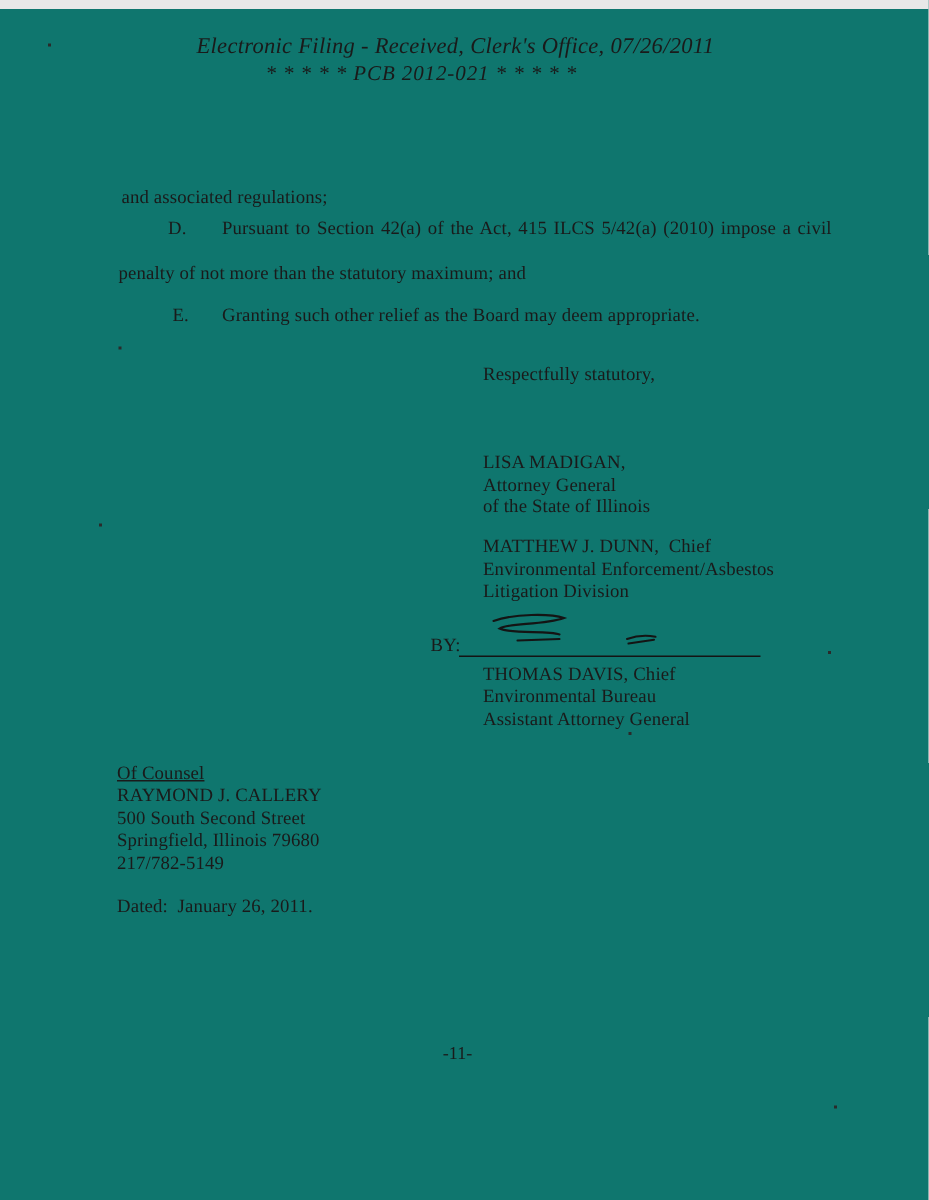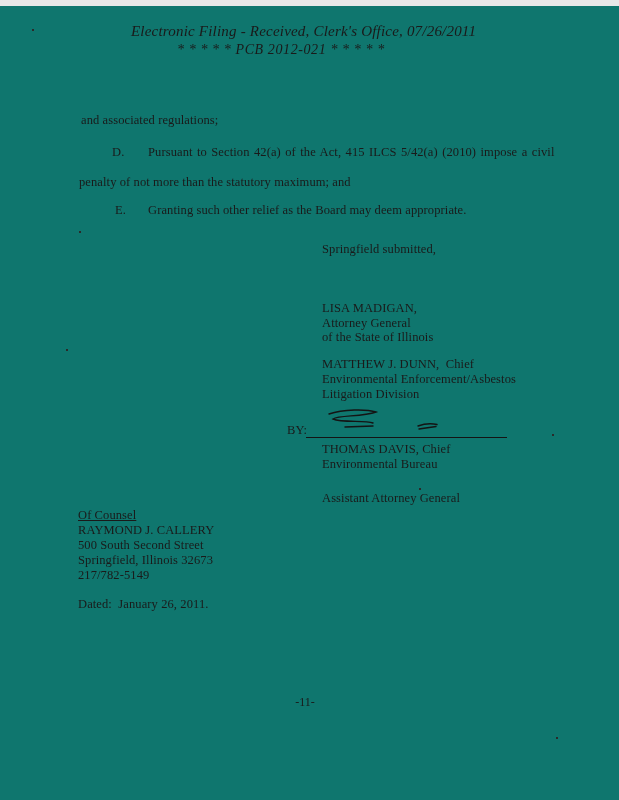--- a/index.html
+++ b/index.html
@@ -55,28 +55,28 @@
   }
 </style>
 </head>
 <body>
 
 <div class="page">
 
   <div class="hdr1" style="left:131px;top:17px;">Electronic Filing - Received, Clerk's Office, 07/26/2011</div>
   <div class="hdr2" style="left:177px;top:36px;">* * * * * PCB 2012-021 * * * * *</div>
 
-  <div class="line" style="left:81px;top:107px;">and associated regulations;</div>
+  <div class="line" style="left:81px;top:118px;">and associated regulations;</div>
 
   <div class="line justified" style="left:112px;top:139px;"><span class="item-label d">D.</span><span>Pursuant to Section 42(a) of the Act, 415 ILCS 5/42(a) (2010) impose a civil</span></div>
   <div class="line" style="left:79px;top:169px;">penalty of not more than the statutory maximum; and</div>
 
   <div class="line" style="left:115px;top:197px;"><span class="item-label e">E.</span><span>Granting such other relief as the Board may deem appropriate.</span></div>
 
-  <div class="line" style="left:322px;top:236px;">Springfield submitted,</div>
+  <div class="line" style="left:322px;top:236px;">Respectfully statutory,</div>
 
   <div class="line" style="left:322px;top:295px;">LISA MADIGAN,</div>
   <div class="line" style="left:322px;top:310px;">Attorney General</div>
   <div class="line" style="left:322px;top:324px;">of the State of Illinois</div>
 
   <div class="line" style="left:322px;top:351px;">MATTHEW J. DUNN,  Chief</div>
   <div class="line" style="left:322px;top:366px;">Environmental Enforcement/Asbestos</div>
   <div class="line" style="left:322px;top:381px;">Litigation Division</div>
 
   <div class="line" style="left:287px;top:417px;">BY:</div>
@@ -84,26 +84,26 @@
   <svg class="sig-svg" width="160" height="34" viewBox="0 0 160 34">
     <g fill="none" stroke="#141414" stroke-width="1.4" stroke-linecap="round">
       <path d="M14,9 C28,4 52,4 61,7 C47,12 24,10 18,14 C27,18 50,15 58,18"></path>
       <path d="M30,22 L58,21"></path>
       <path d="M103,21 C110,18.5 117,18.5 122,19.5 M104,24 L121,21.5"></path>
     </g>
   </svg>
 
   <div class="line" style="left:322px;top:436px;">THOMAS DAVIS, Chief</div>
   <div class="line" style="left:322px;top:451px;">Environmental Bureau</div>
-  <div class="line" style="left:322px;top:485px;">Assistant Attorney General</div>
+  <div class="line" style="left:322px;top:466px;">Assistant Attorney General</div>
 
   <div class="line underlined" style="left:78px;top:502px;">Of Counsel</div>
   <div class="line" style="left:78px;top:517px;">RAYMOND J. CALLERY</div>
   <div class="line" style="left:78px;top:532px;">500 South Second Street</div>
-  <div class="line" style="left:78px;top:547px;">Springfield, Illinois 32673</div>
+  <div class="line" style="left:78px;top:547px;">Springfield, Illinois 79680</div>
   <div class="line" style="left:78px;top:562px;">217/782-5149</div>
 
   <div class="line" style="left:78px;top:591px;">Dated:  January 26, 2011.</div>
 
   <div class="pgnum">-11-</div>
 
   <div class="speck" style="left:32px;top:23px;"></div>
   <div class="speck" style="left:79px;top:225px;"></div>
   <div class="speck" style="left:66px;top:343px;"></div>
   <div class="speck" style="left:552px;top:428px;"></div>

